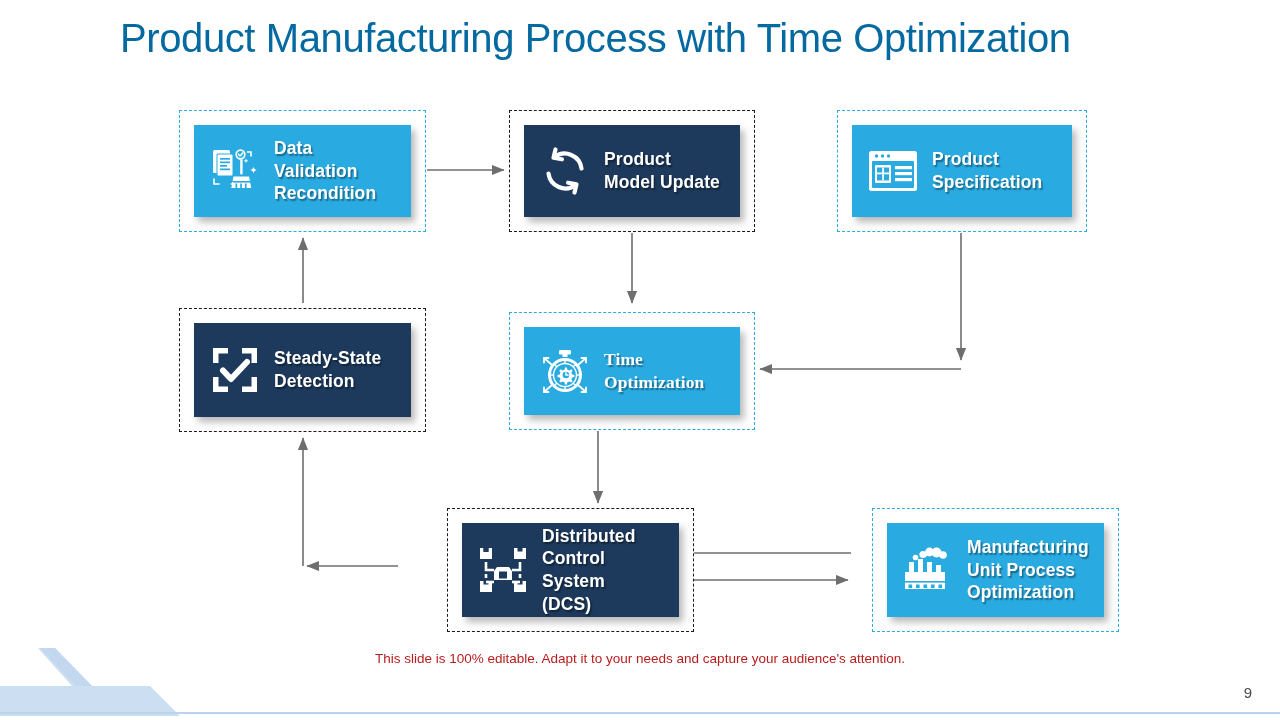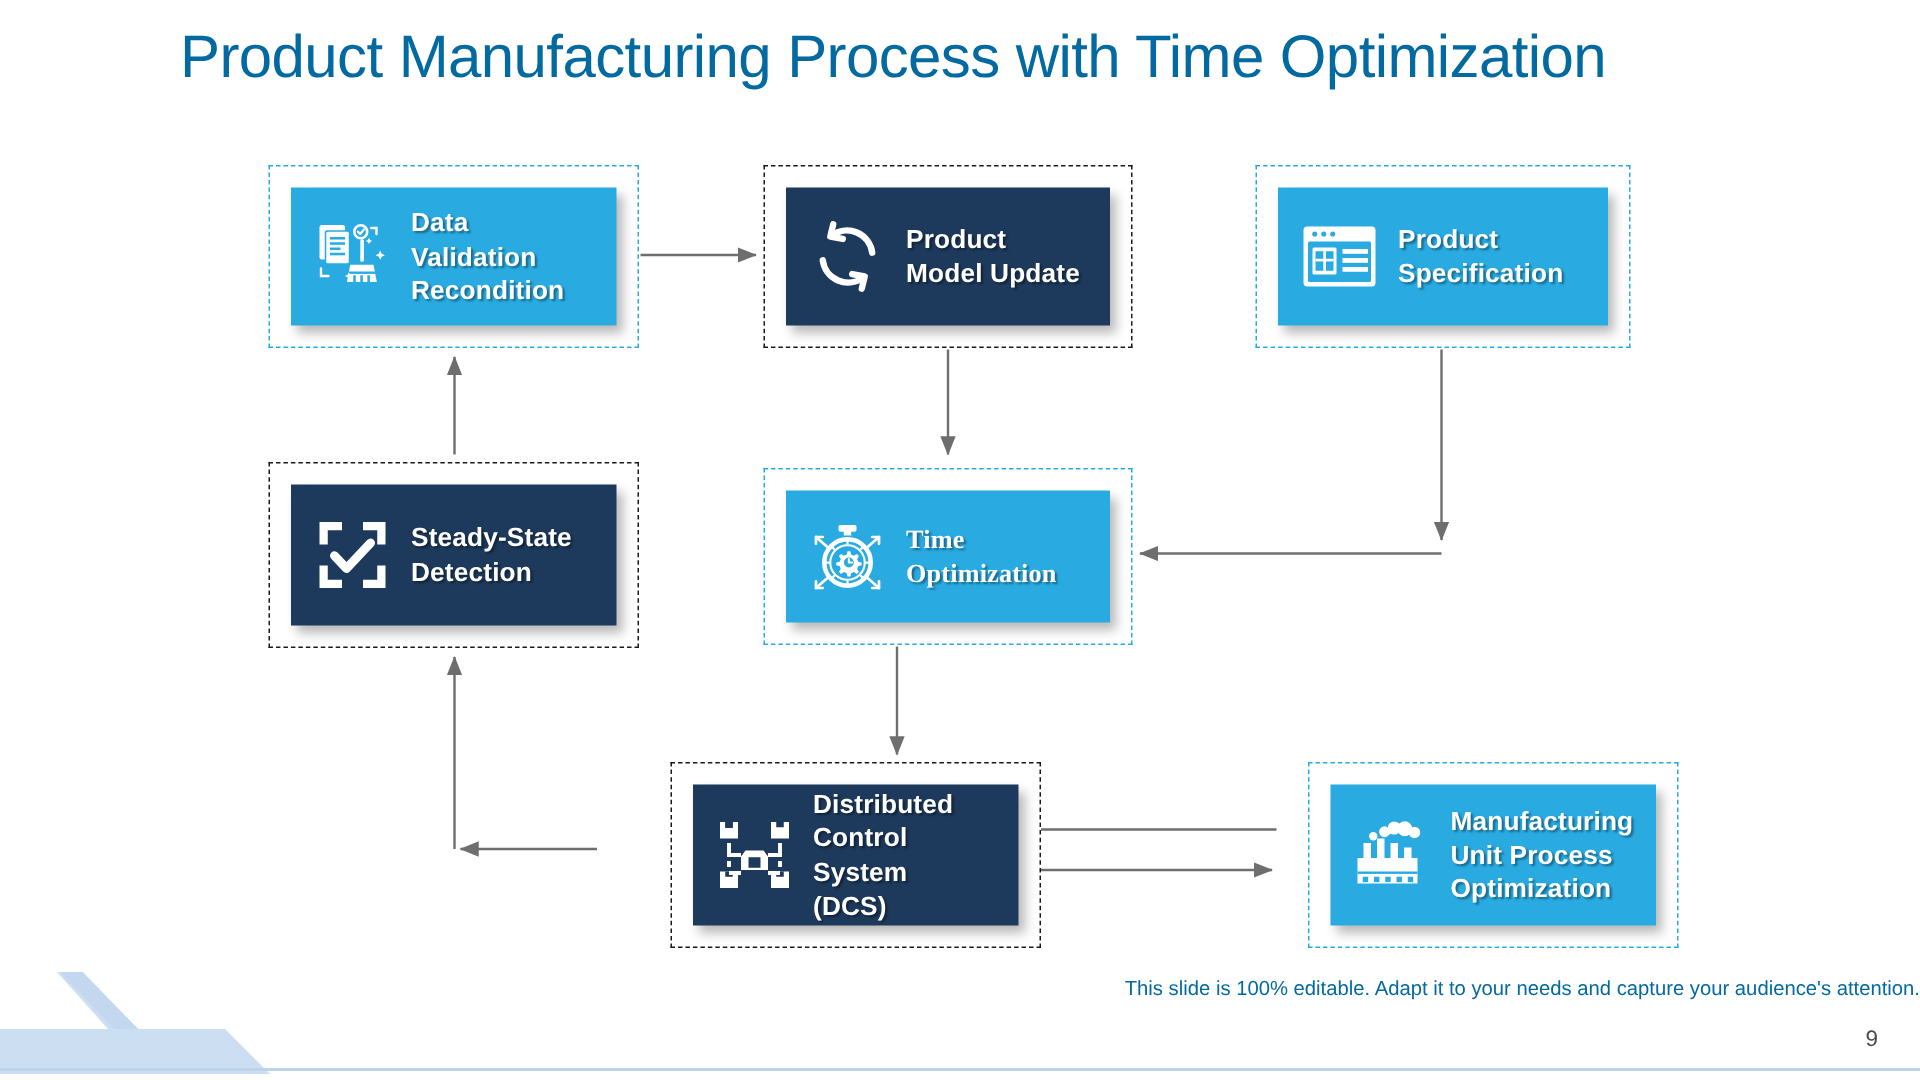--- a/index.html
+++ b/index.html
@@ -92,23 +92,23 @@
   
   #node-data-validation .node-label,
   #node-dcs .node-label,
   #node-manufacturing .node-label { line-height: 1.30; }
 
   
   #footer-note {
     position: absolute;
     left: 0; top: 651px;
     width: 1280px;
-    text-align: right;
+    text-align: center;
     font-size: 13.5px;
-    color: #0369a1;
+    color: #b91c1c;
   }
   #page-number {
     position: absolute;
     right: 28px;
     top: 684px;
     font-size: 15px;
     color: #4a4a4a;
   }
 
   

